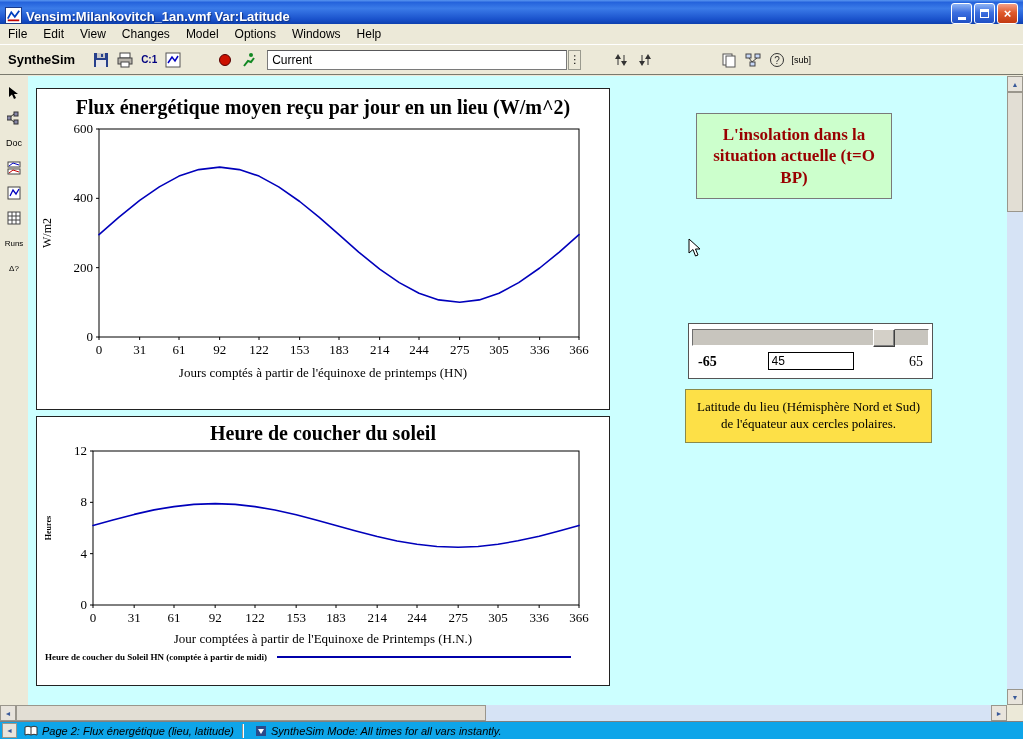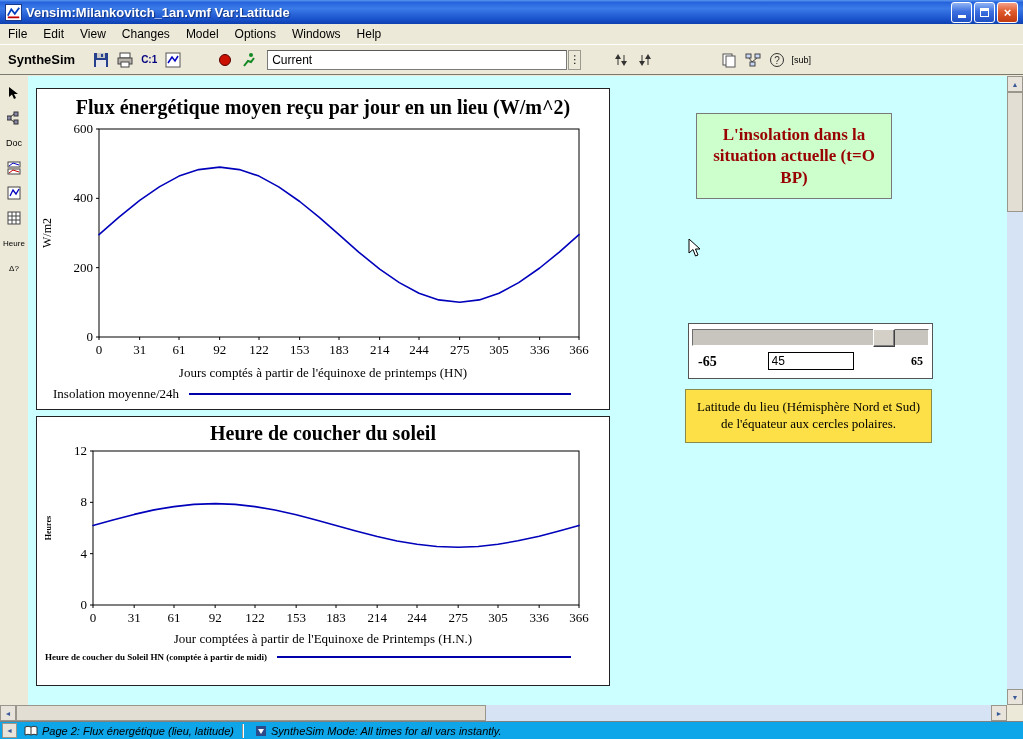--- a/index.html
+++ b/index.html
@@ -3,21 +3,21 @@
 <meta charset="utf-8">
 <style>
   *{margin:0;padding:0;box-sizing:border-box;}
   html,body{width:1023px;height:739px;overflow:hidden;}
   body{font-family:"Liberation Sans",sans-serif;background:#ECE9D8;position:relative;}
   #screen{position:absolute;left:0;top:0;width:1023px;height:739px;background:#ECE9D8;}
 
   
   .titlebar{position:absolute;left:0;top:0;width:1023px;height:24px;
     background:linear-gradient(180deg,#5A96F0 0%,#2563DC 10%,#3B7BE8 35%,#1A52CC 80%,#0D3FAE 100%);
-    display:flex;align-items:center;padding:0 3px;color:#fff;}
+    display:flex;align-items:flex-end;padding:0 3px;color:#fff;}
   .titlebar .app-icon{width:17px;height:17px;margin:0 4px 0 2px;background:#fff;border:1px solid #1a3b8c;display:block;}
   .titlebar .title-text{font-size:13px;font-weight:bold;text-shadow:1px 1px 1px #10317E;white-space:nowrap;}
   .winbtns{margin-left:auto;display:flex;gap:2px;padding-right:2px;}
   .winbtn{width:21px;height:21px;border:1px solid #fff;border-radius:3px;color:#fff;
     background:linear-gradient(180deg,#8FB4F4 0%,#3C6FE0 45%,#1E4FC4 100%);
     display:flex;align-items:center;justify-content:center;font-size:13px;font-weight:bold;cursor:default;}
   .winbtn.close{background:linear-gradient(180deg,#F4A088 0%,#E05A2C 45%,#C23A10 100%);}
   .min-glyph{display:block;width:8px;height:3px;background:#fff;margin-top:9px;}
   .max-glyph{display:block;width:9px;height:9px;border:1px solid #fff;border-top:3px solid #fff;}
 
@@ -64,21 +64,21 @@
     border:1px solid #7a7a7a;color:#990000;font-family:"Liberation Serif","DejaVu Serif",serif;
     font-weight:bold;font-size:17px;text-align:center;display:flex;align-items:center;justify-content:center;
     padding:4px;line-height:1.25;}
   .slider-panel{position:absolute;left:660px;top:247px;width:245px;height:56px;background:#fff;border:1px solid #555;padding:5px 3px 0 3px;}
   .slider-track{position:relative;height:17px;background:#C8C5BE;border:1px solid #888;
     border-top-color:#6e6e6e;border-left-color:#6e6e6e;border-bottom-color:#fff;border-right-color:#fff;}
   .slider-thumb{position:absolute;top:-1px;width:22px;height:18px;background:#D4D0C8;
     border:1px solid #404040;border-top-color:#fff;border-left-color:#fff;box-shadow:inset -1px -1px 0 #808080;}
   .slider-row{position:relative;height:22px;margin-top:5px;font-size:13px;color:#000;}
   .slider-min{position:absolute;left:6px;top:3px;font-weight:bold;font-family:"Liberation Serif",serif;font-size:14px;}
-  .slider-max{position:absolute;right:6px;top:3px;font-weight:bold;font-family:"Liberation Serif",serif;font-size:12px;}
+  .slider-max{position:absolute;right:6px;top:3px;font-weight:normal;font-family:"Liberation Serif",serif;font-size:14px;}
   .slider-value{position:absolute;left:50%;transform:translateX(-50%);top:1px;width:86px;height:18px;
     border:1px solid #000;font-size:12px;padding:0 3px;font-family:"Liberation Sans",sans-serif;}
   .latitude-note{position:absolute;left:657px;top:313px;width:247px;height:54px;background:#fde047;
     border:1px solid #8a8a4a;font-family:"Liberation Serif","DejaVu Serif",serif;font-size:13px;color:#000;
     text-align:center;display:flex;align-items:center;justify-content:center;padding:4px 8px;line-height:1.3;}
   .values-box{position:absolute;left:650px;top:439px;width:285px;height:50px;background:#FFA014;
     color:#990000;font-family:"Liberation Serif","DejaVu Serif",serif;font-size:14px;text-align:center;
     display:flex;flex-direction:column;align-items:center;justify-content:center;line-height:1.4;}
   .mouse-cursor{position:absolute;left:660px;top:162px;z-index:50;}
 
@@ -262,21 +262,21 @@
     <div class="ltbtn">
       <svg width="14" height="14" viewBox="0 0 14 14">
         <rect x="1" y="1" width="12" height="12" fill="#fff" stroke="#444"></rect>
         <line x1="1" y1="5" x2="13" y2="5" stroke="#444"></line>
         <line x1="1" y1="9" x2="13" y2="9" stroke="#444"></line>
         <line x1="5" y1="1" x2="5" y2="13" stroke="#444"></line>
         <line x1="9" y1="1" x2="9" y2="13" stroke="#444"></line>
       </svg>
     </div>
     <div class="ltbtn">
-      <span class="lt-text" style="font-size:8px">Heure</span>
+      <span class="lt-text" style="font-size:8px">Runs</span>
     </div>
     <div class="ltbtn">
       <span class="lt-text" style="font-size:8px">Δ?</span>
     </div>
   </div>
 
   <div class="main">
 
     <div class="chart-panel" style="left:8px;top:12px;width:574px;height:322px;">
       <div class="chart-title">Flux énergétique moyen reçu par jour en un lieu (W/m^2)</div>
@@ -313,24 +313,20 @@
           <line x1="59" y1="146.66666666666669" x2="62" y2="146.66666666666669" stroke="#000"></line>
           <text x="56" y="150.66666666666669" text-anchor="end" font-family="&quot;Liberation Serif&quot;,&quot;DejaVu Serif&quot;,serif" font-size="13" fill="#000">200</text>
           <line x1="59" y1="77.33333333333334" x2="62" y2="77.33333333333334" stroke="#000"></line>
           <text x="56" y="81.33333333333334" text-anchor="end" font-family="&quot;Liberation Serif&quot;,&quot;DejaVu Serif&quot;,serif" font-size="13" fill="#000">400</text>
           <line x1="59" y1="8" x2="62" y2="8" stroke="#000"></line>
           <text x="56" y="12" text-anchor="end" font-family="&quot;Liberation Serif&quot;,&quot;DejaVu Serif&quot;,serif" font-size="13" fill="#000">600</text>
           <text x="14" y="112" text-anchor="middle" fill="#000" font-family="&quot;Liberation Serif&quot;,&quot;DejaVu Serif&quot;,serif" font-size="12" font-weight="normal" transform="rotate(-90 14 112)">W/m2</text>
           <polyline points="62.0,113.7 81.7,96.4 102.7,79.4 122.3,65.9 142.0,55.1 161.7,48.6 182.7,46.1 202.3,48.6 222.0,55.1 241.7,65.9 262.7,80.5 282.3,96.4 302.0,113.7 321.7,131.1 342.7,148.1 362.3,161.6 382.0,172.3 401.7,178.9 422.7,181.3 442.3,178.9 462.0,172.3 481.7,161.6 502.7,147.0 522.3,131.1 542.0,113.7" fill="none" stroke="#0000BB" stroke-width="1.6" stroke-linejoin="round" stroke-linecap="round"></polyline>
         </svg>
       <div class="chart-xlabel">Jours comptés à partir de l'équinoxe de printemps (HN)</div>
-      <div class="chart-legend">
-        <span class="legend-text">Insolation moyenne/24h</span>
-        <span class="legend-line"></span>
-      </div>
     </div>
 
     <div class="chart-panel" style="left:8px;top:340px;width:574px;height:270px;">
       <div class="chart-title" style="height:28px;padding-top:5px;">Heure de coucher du soleil</div>
       <svg class="chart-svg" width="574" height="186">
           <rect x="56" y="6" width="486" height="154" fill="none" stroke="#000" stroke-width="1"></rect>
           <line x1="56" y1="160" x2="56" y2="163" stroke="#000"></line>
           <text x="56" y="177" text-anchor="middle" font-family="&quot;Liberation Serif&quot;,&quot;DejaVu Serif&quot;,serif" font-size="13" fill="#000">0</text>
           <line x1="97.1639344262295" y1="160" x2="97.1639344262295" y2="163" stroke="#000"></line>
           <text x="97.1639344262295" y="177" text-anchor="middle" font-family="&quot;Liberation Serif&quot;,&quot;DejaVu Serif&quot;,serif" font-size="13" fill="#000">31</text>

